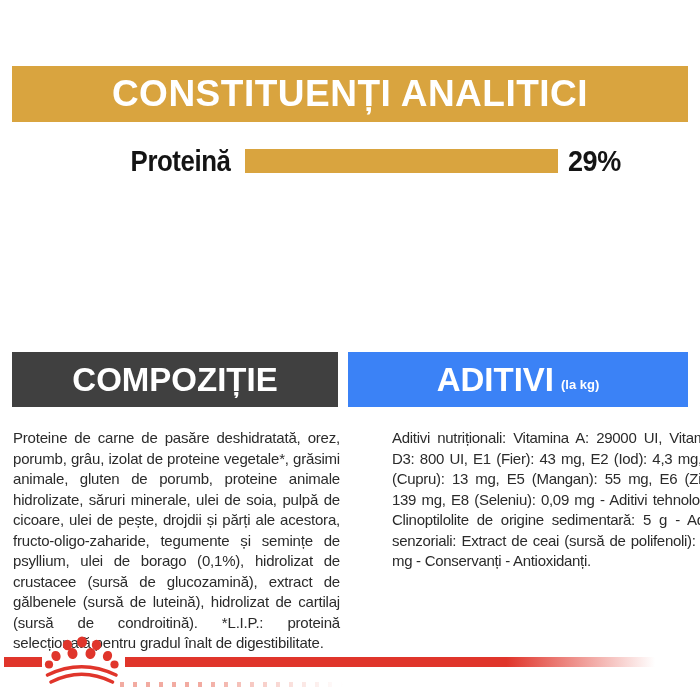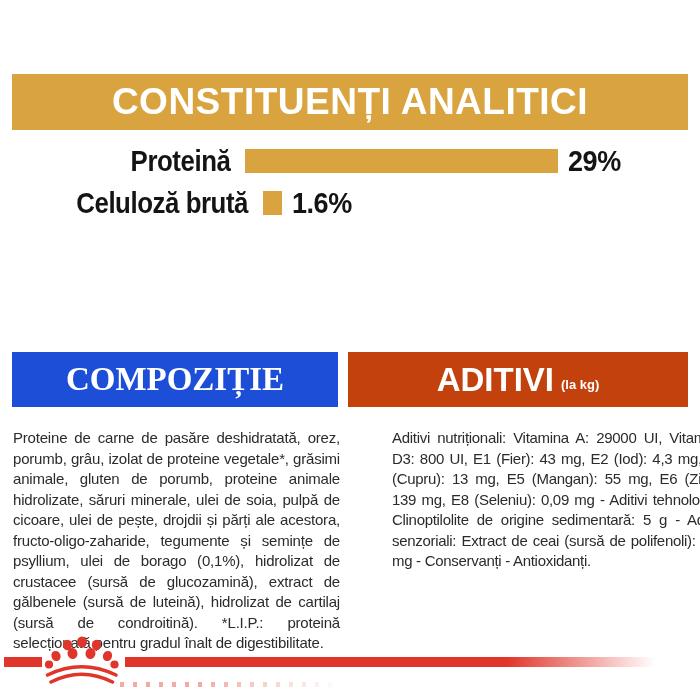--- a/index.html
+++ b/index.html
@@ -4,21 +4,21 @@
 <style>
   html,body{margin:0;padding:0;}
   body{
     width:700px;height:700px;position:relative;background:#ffffff;
     font-family:"Liberation Sans", sans-serif;overflow:hidden;
   }
   .banner{
     position:absolute;background:#D9A43F;color:#ffffff;font-weight:bold;
     display:flex;align-items:center;justify-content:center;white-space:nowrap;
   }
-  #banner-main{left:12px;top:74px;width:676px;height:56px;font-size:37px;letter-spacing:0.5px;}
+  #banner-main{left:12px;top:66px;width:676px;height:56px;font-size:37px;letter-spacing:0.5px;}
   #banner-comp{left:12px;top:352px;width:326px;height:55px;font-size:33px;}
   #banner-adit{left:348px;top:352px;width:340px;height:55px;font-size:33px;}
   #banner-adit .suffix{font-size:13px;margin-left:7px;padding-top:9px;letter-spacing:0;}
 
   #chart{position:absolute;left:0;top:143px;width:627px;padding-top:6px;}
   .chart-row{display:flex;align-items:center;height:24px;margin-bottom:18px;}
   .chart-label{
     width:248px;text-align:right;font-weight:bold;font-size:30px;color:#141414;
     transform:scaleX(0.86);transform-origin:100% 50%;white-space:nowrap;letter-spacing:-0.5px;
   }
@@ -57,31 +57,26 @@
 <div class="banner" id="banner-main" style="background: rgb(217, 164, 63);">
   <span>CONSTITUENȚI ANALITICI</span>
 </div>
 
 <div id="chart">
   <div class="chart-row">
     <span class="chart-label">Proteină</span>
     <div class="chart-bar" style="width: 337px; background: rgb(217, 164, 63);"></div>
     <span class="chart-value">29%</span>
   </div>
-  <div class="chart-row">
-    <span class="chart-label">Celuloză brută</span>
-    <div class="chart-bar" style="width: 19px; background: rgb(217, 164, 63);"></div>
-    <span class="chart-value">1.6%</span>
-  </div>
 </div>
 
-<div class="banner" id="banner-comp" style="background: #1d4ed8; font-family: Liberation Serif, serif;">
+<div class="banner" id="banner-comp" style="background: #404040;">
   <span>COMPOZIȚIE</span>
 </div>
-<div class="banner" id="banner-adit" style="background: #c2410c;">
+<div class="banner" id="banner-adit" style="background: #3b82f6;">
   <span>ADITIVI</span>
   <span class="suffix">(la kg)</span>
 </div>
 
 <p class="body-text" id="comp-body">Proteine de carne de pasăre deshidratată, orez, porumb, grâu, izolat de proteine vegetale*, grăsimi animale, gluten de porumb, proteine animale hidrolizate, săruri minerale, ulei de soia, pulpă de cicoare, ulei de pește, drojdii și părți ale acestora, fructo-oligo-zaharide, tegumente și semințe de psyllium, ulei de borago (0,1%), hidrolizat de crustacee (sursă de glucozamină), extract de gălbenele (sursă de luteină), hidrolizat de cartilaj (sursă de condroitină). *L.I.P.: proteină selecționată pentru gradul înalt de digestibilitate.</p>
 <p class="body-text" id="adit-body">Aditivi nutriționali: Vitamina A: 29000 UI, Vitamina D3: 800 UI, E1 (Fier): 43 mg, E2 (Iod): 4,3 mg, E4 (Cupru): 13 mg, E5 (Mangan): 55 mg, E6 (Zinc): 139 mg, E8 (Seleniu): 0,09 mg - Aditivi tehnologici: Clinoptilolite de origine sedimentară: 5 g - Aditivi senzoriali: Extract de ceai (sursă de polifenoli): 150 mg - Conservanți - Antioxidanți.</p>
 
 <div class="redline" id="line-left" style="background: rgb(224, 53, 43);"></div>
 <div class="redline" id="line-right"></div>
 

